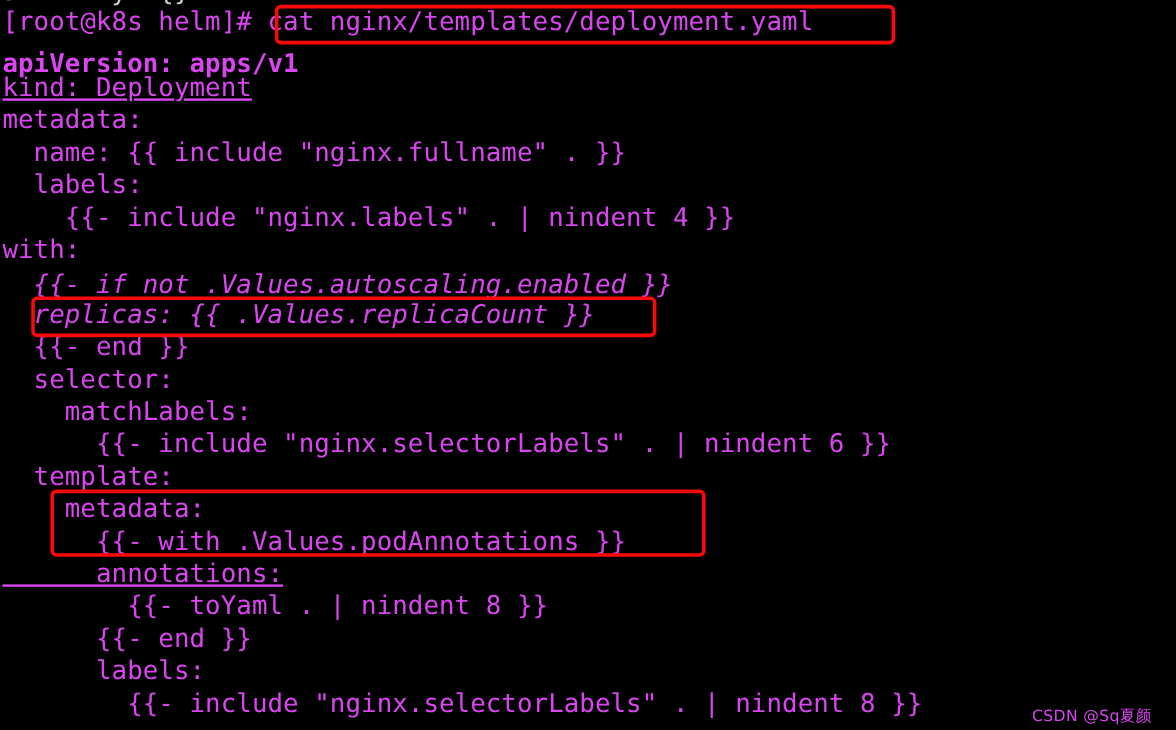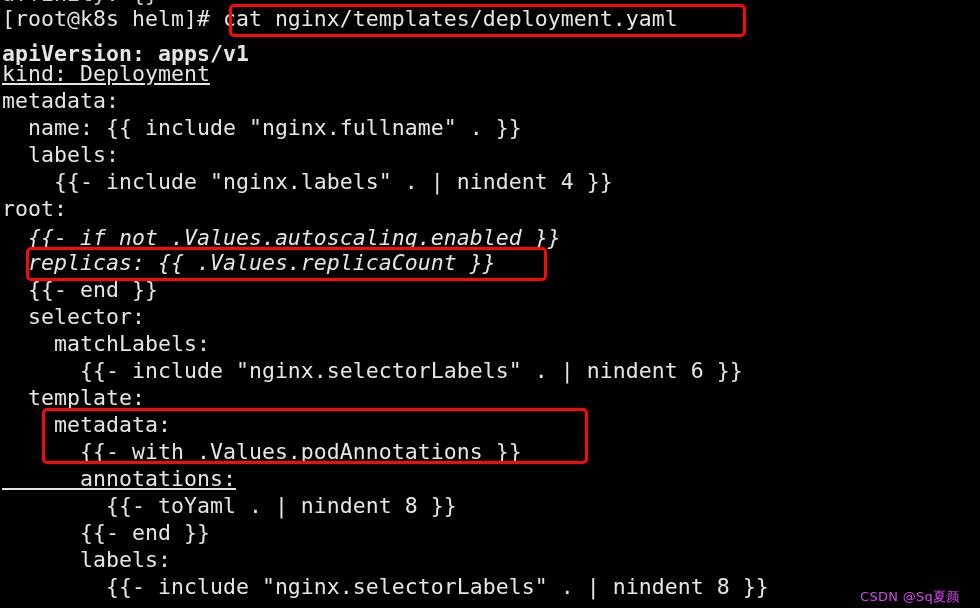--- a/index.html
+++ b/index.html
@@ -25,21 +25,21 @@
     box-sizing: border-box;
   }
   .line {
     position: absolute;
     left: 2px;
     height: 27px;
     line-height: 27px;
     white-space: pre;
     font-size: 21.5px;
     letter-spacing: 0.05px;
-    color: #e5e5e5;
+    color: #d946ef;
     font-family: "DejaVu Sans Mono", "Liberation Mono", monospace;
   }
   .line.clipped-top {
     color: #cfcfcf;
   }
   .prompt-line .seg {
     white-space: pre;
   }
   .box {
     position: absolute;
@@ -68,21 +68,21 @@
     <div class="line clipped-top" style="top:-20px;">affinity: {}</div>
 
     <div class="line prompt-line" style="top:5px;"><span class="seg">[root@k8s helm]#</span><span class="seg"> cat nginx/templates/deployment.yaml</span></div>
 
     <div class="line" style="top:40px;font-weight:bold;">apiVersion: apps/v1</div>
     <div class="line" style="top:60px;text-decoration:underline;">kind: Deployment</div>
     <div class="line" style="top:87px;">metadata:</div>
     <div class="line" style="top:114px;">  name: {{ include "nginx.fullname" . }}</div>
     <div class="line" style="top:141px;">  labels:</div>
     <div class="line" style="top:168px;">    {{- include "nginx.labels" . | nindent 4 }}</div>
-    <div class="line" style="top:195px;">root:</div>
+    <div class="line" style="top:195px;">with:</div>
     <div class="line" style="top:224px;font-style:italic;">  {{- if not .Values.autoscaling.enabled }}</div>
     <div class="line" style="top:249px;font-style:italic;">  replicas: {{ .Values.replicaCount }}</div>
     <div class="line" style="top:276px;">  {{- end }}</div>
     <div class="line" style="top:330px;">    matchLabels:</div>
     <div class="line" style="top:303px;">  selector:</div>
     <div class="line" style="top:357px;">      {{- include "nginx.selectorLabels" . | nindent 6 }}</div>
     <div class="line" style="top:384px;">  template:</div>
     <div class="line" style="top:411px;">    metadata:</div>
     <div class="line" style="top:438px;">      {{- with .Values.podAnnotations }}</div>
     <div class="line" style="top:465px;text-decoration:underline;">      annotations:</div>

